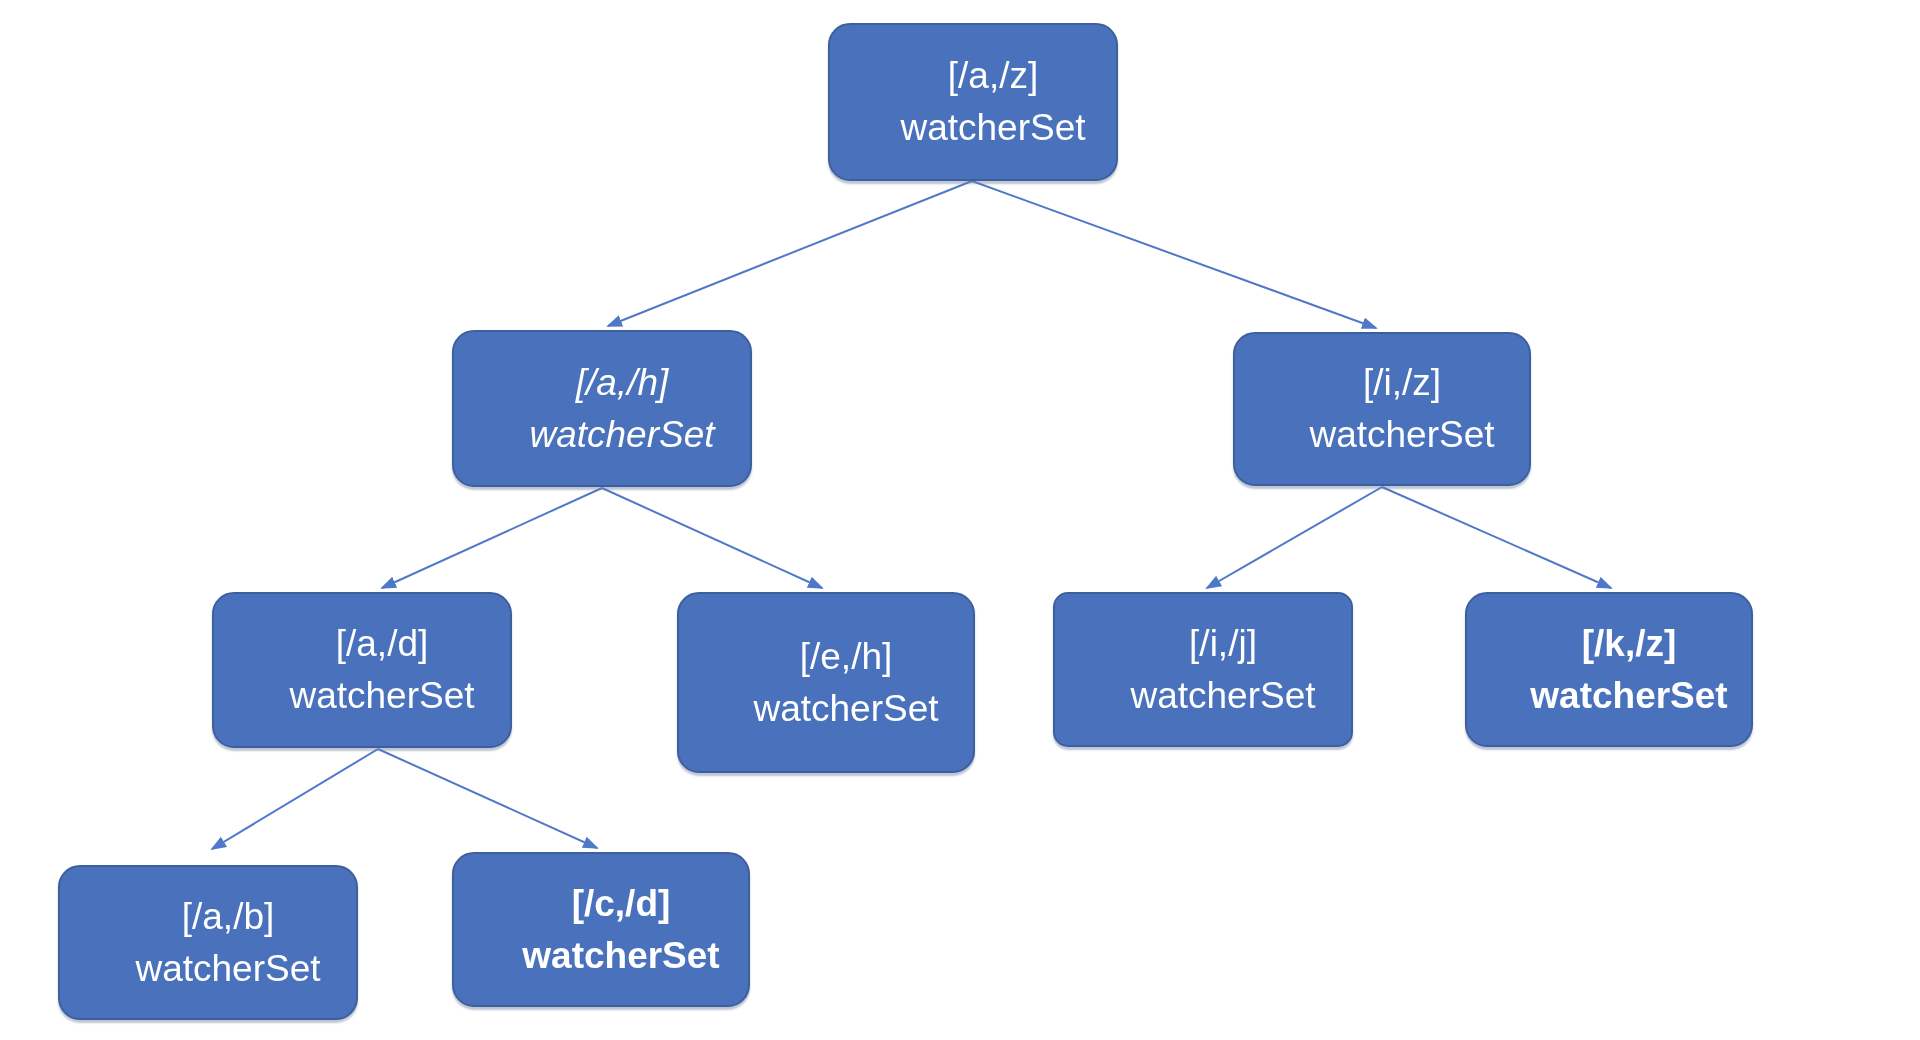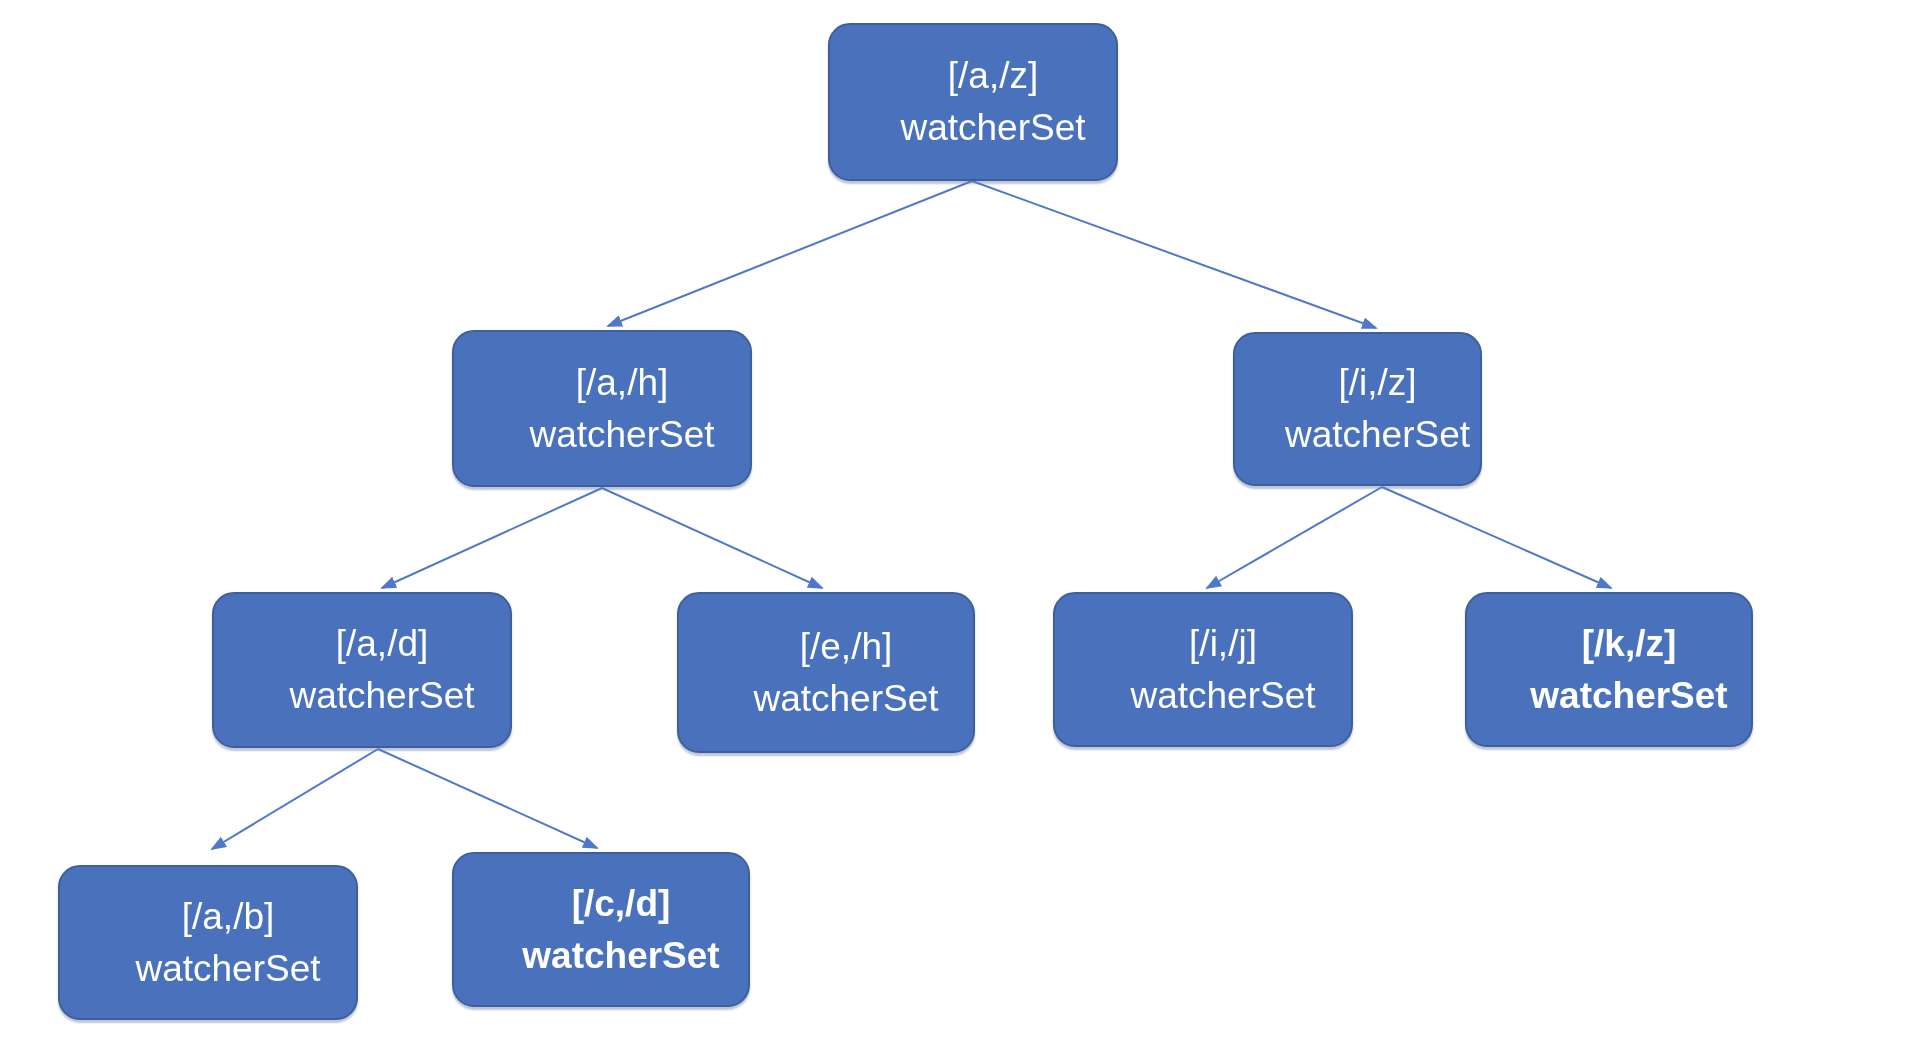--- a/index.html
+++ b/index.html
@@ -40,25 +40,25 @@
     flex-direction: column;
     align-items: center;
     justify-content: center;
     text-align: center;
     font-size: 37px;
     line-height: 52px;
     padding-left: 40px;
   }
   
   .pos-a_z { left: 828px; top: 23px;  width: 290px; height: 158px; }
-  .pos-a_h { left: 452px; top: 330px; width: 300px; height: 157px; }
-  .pos-i_z { left: 1233px; top: 332px; width: 249px; height: 154px; }
+  .pos-a_h { left: 452px; top: 330px; width: 300px; height: 157px; font-style: italic; }
+  .pos-i_z { left: 1233px; top: 332px; width: 298px; height: 154px; }
   .pos-a_d { left: 212px; top: 592px; width: 300px; height: 156px; }
-  .pos-e_h { left: 677px; top: 592px; width: 298px; height: 161px; }
-  .pos-i_j { left: 1053px; top: 592px; width: 300px; height: 155px; }
+  .pos-e_h { left: 677px; top: 592px; width: 298px; height: 181px; }
+  .pos-i_j { left: 1053px; top: 592px; width: 300px; height: 155px; border-radius: 15px; }
   .pos-k_z { left: 1465px; top: 592px; width: 288px; height: 155px; font-weight: bold; }
   .pos-a_b { left: 58px;  top: 853px; width: 300px; height: 155px; margin-top: 12px; }
   .pos-c_d { left: 452px; top: 852px; width: 298px; height: 155px; font-weight: bold; }
 </style>
 </head>
 <body>
 
 <div class="canvas">
 
   <svg class="edges" viewBox="0 0 1920 1040" xmlns="http://www.w3.org/2000/svg">

